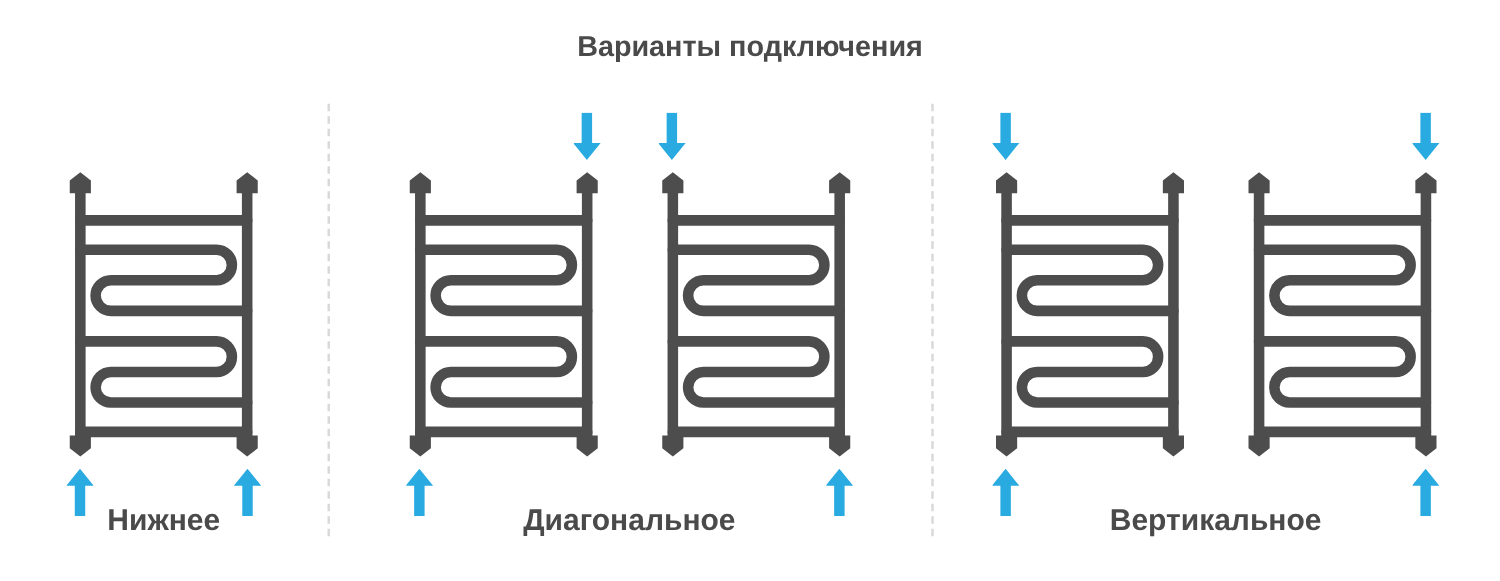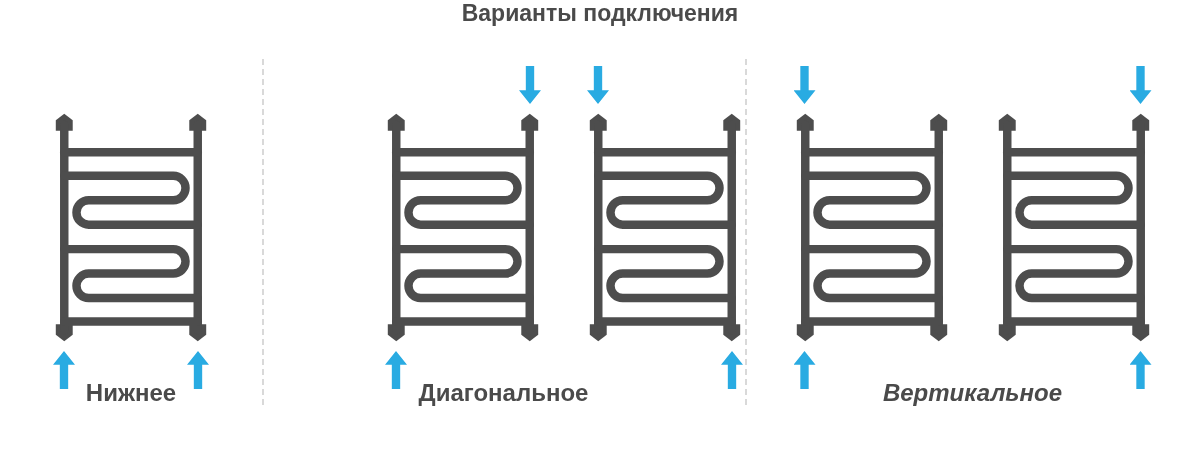--- a/index.html
+++ b/index.html
@@ -6,39 +6,40 @@
   html, body { background: #ffffff; }
   .page {
     position: relative;
     width: 1200px;
     height: 465px;
     overflow: hidden;
     background: #ffffff;
     font-family: "Liberation Sans", "DejaVu Sans", sans-serif;
   }
   .page-title {
+    padding-top: 24px;
     text-align: center;
     font-size: 23px;
     font-weight: 700;
     color: var(--text, #4a4a4a);
   }
   .sections {
     position: relative;
     display: flex;
     height: 410px;
   }
   .section {
     position: relative;
     display: flex;
     flex-direction: column;
     align-items: center;
   }
   .s1 { width: 262px; }
-  .s2 { width: 483px; align-items: flex-end; }
-  .s3 { width: 455px; font-style: italic; }
+  .s2 { width: 483px; }
+  .s3 { width: 455px; }
   .divider {
     position: absolute;
     top: 32px;
     height: 346px;
     width: 0;
     border-left: 2px dashed var(--divider, #d9d9d9);
   }
   .d1 { left: 262px; }
   .d2 { left: 745px; }
   .rad-row {

